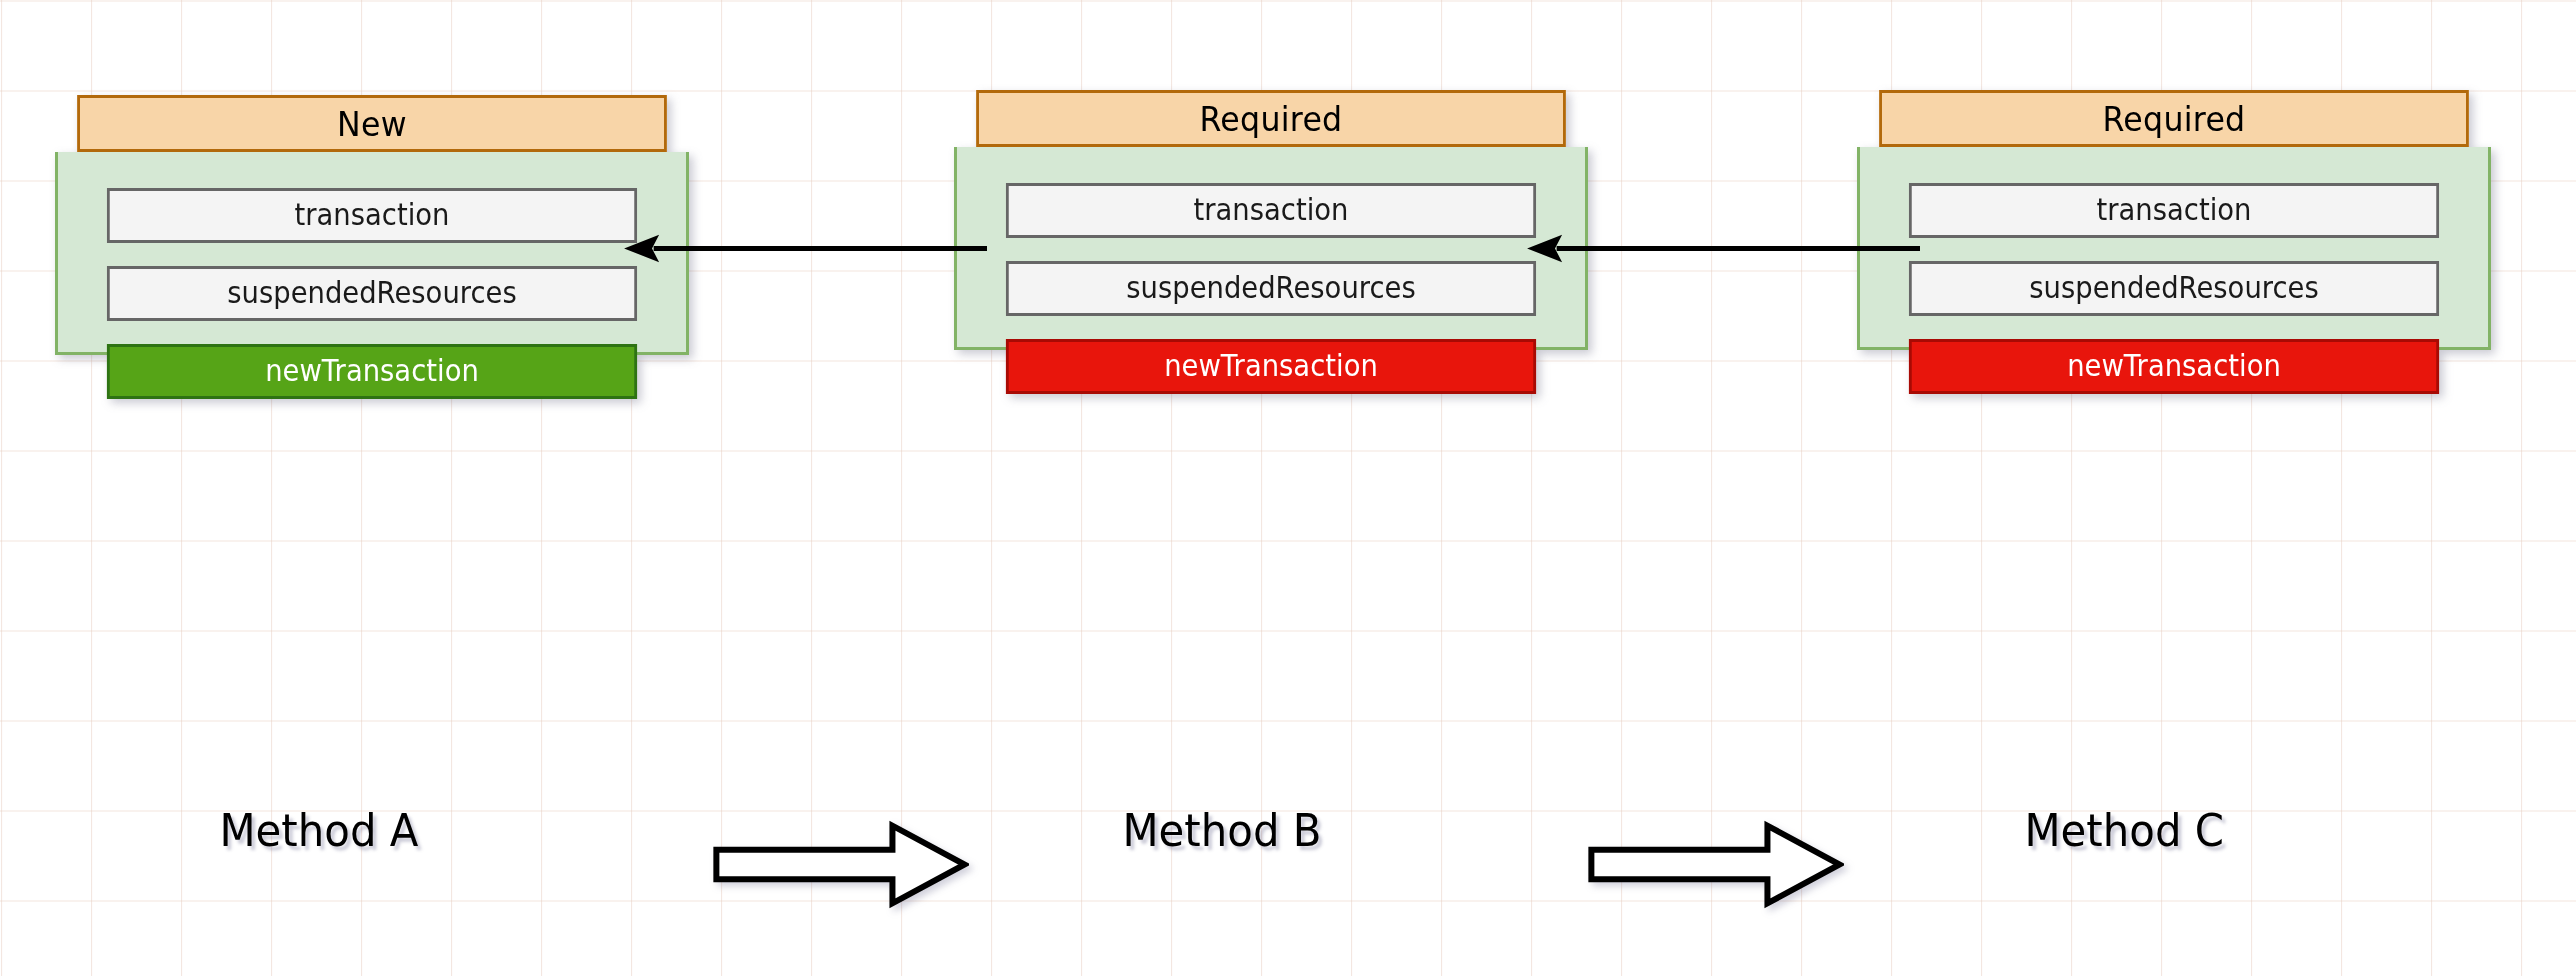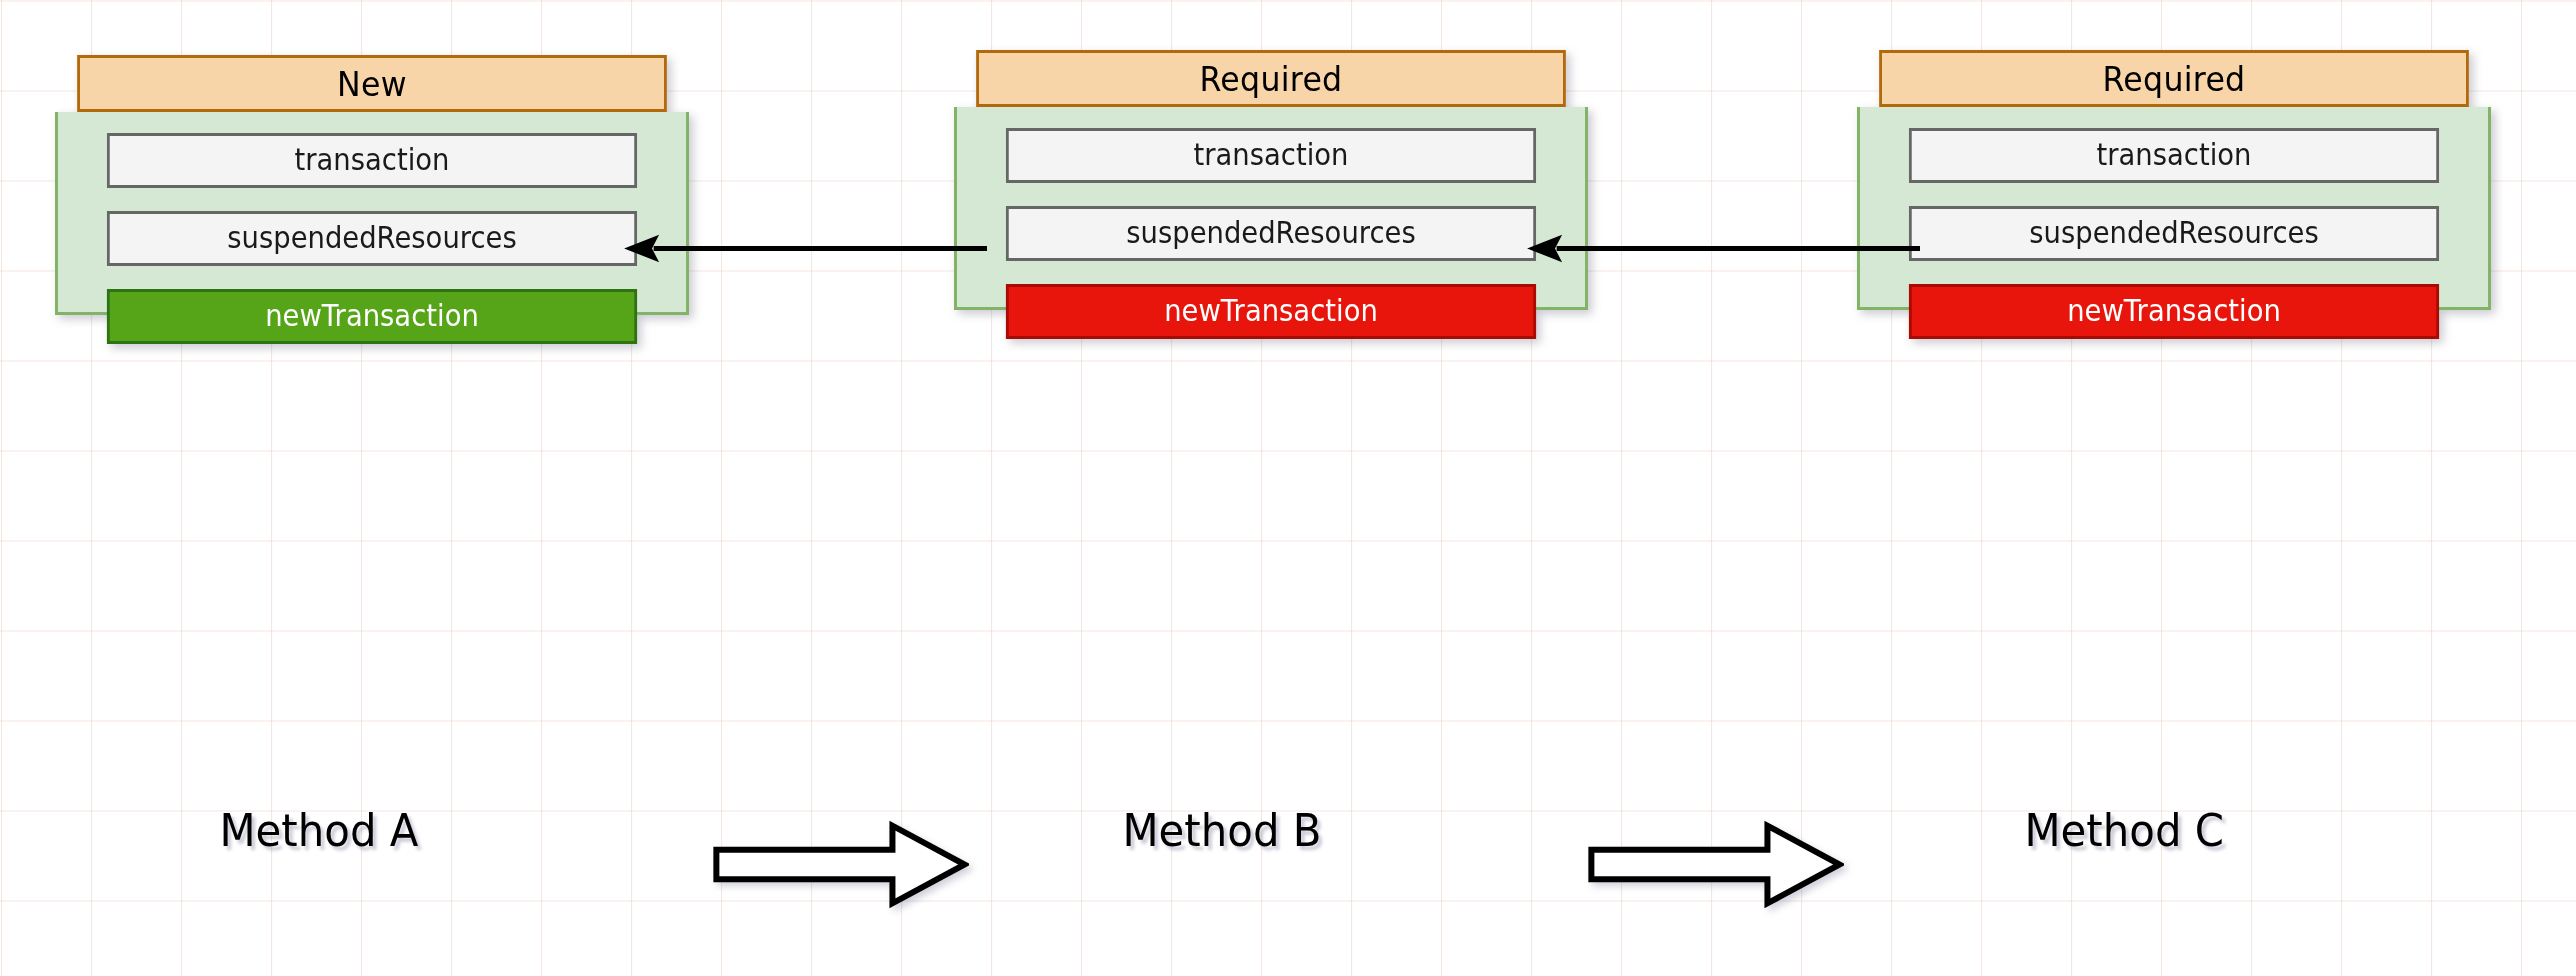--- a/index.html
+++ b/index.html
@@ -26,20 +26,21 @@
       18px 18px;
     background-position: 1.1px 0.5px, 1.1px 0.5px, 1.1px 0.5px, 1.1px 0.5px;
     font-family: "DejaVu Sans", sans-serif;
   }
 
   
   .panel {
     position: absolute;
     box-sizing: border-box;
     filter: drop-shadow(4.9px 4.9px 4.9px rgba(80,80,110,0.30));
+    margin-top: 40px;
   }
 
   .panel-header {
     box-sizing: border-box;
     width: 100%;
     height: 57px;
     background: #F8D5A8;
     border: 3.8px solid #B2690B;
     display: flex;
     align-items: center;
@@ -50,21 +51,21 @@
     letter-spacing: 0.3px;
   }
 
   .panel-body {
     box-sizing: border-box;
     width: 100%;
     height: 203px;
     background: #D5E8D4;
     border: 3.3px solid #82B366;
     border-top: none;
-    padding: 21px 29px 0 29px;
+    padding: 36px 29px 0 29px;
   }
 
   
   .attr-box {
     box-sizing: border-box;
     width: 100%;
     height: 55px;
     background: #F4F4F4;
     border: 3.3px solid #666666;
     display: flex;

